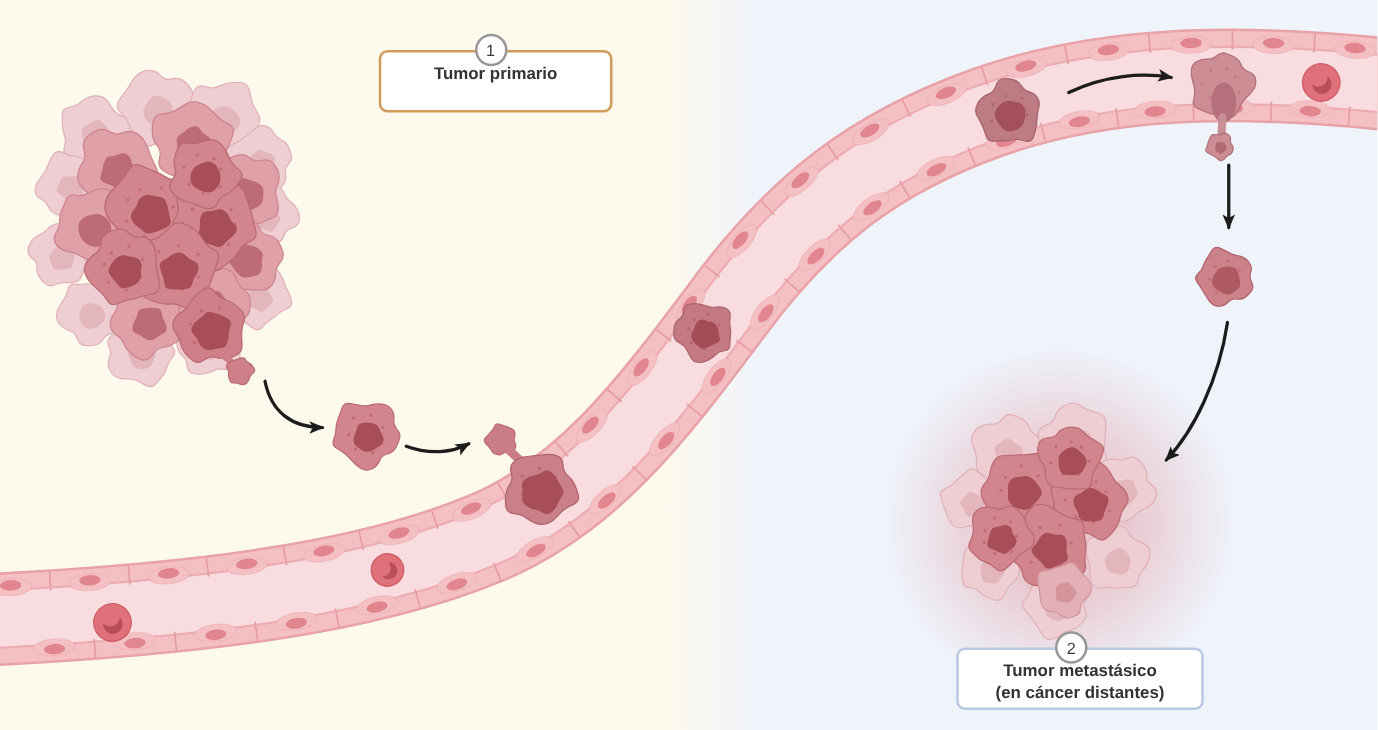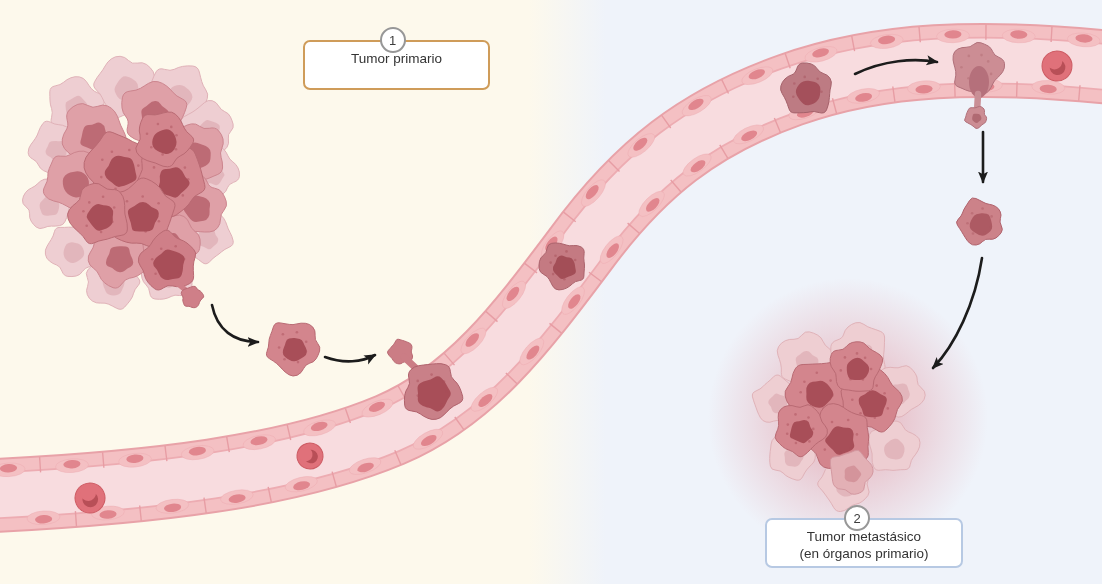--- a/index.html
+++ b/index.html
@@ -7,21 +7,21 @@
     position:relative;width:1102px;height:584px;overflow:hidden;
     background:linear-gradient(90deg,#fdf9ec 0%,#fdf9ec 48%,#eff3fa 55%,#eff3fa 100%);
     font-family:"Liberation Sans", sans-serif;
   }
   svg{position:absolute;left:0;top:0;}
   .callout{
     position:absolute;background:#ffffff;border-radius:7px;
     text-align:center;box-sizing:border-box;padding-top:8px;
     font-size:13.5px;line-height:17px;color:#333333;
   }
-  .callout .t1{font-weight:400;}
+  .callout .t1{font-weight:700;}
   .callout1{left:303px;top:40px;width:187px;height:50px;border:2px solid #cf9c59;}
   .callout2{left:765px;top:518px;width:198px;height:50px;border:2px solid #b7c9e3;}
   .num-badge{
     position:absolute;top:-15px;width:26px;height:26px;border-radius:50%;
     background:#ffffff;border:2px solid #979797;box-sizing:border-box;
     display:flex;align-items:center;justify-content:center;
     font-size:13px;color:#3c3c3c;
   }
   .callout1 .num-badge{left:calc(50% - 17px);}
   .callout2 .num-badge{left:calc(50% - 20px);}
@@ -523,15 +523,15 @@
       <span>1</span>
     </div>
     <div class="t1">Tumor primario</div>
   </div>
 
   <div class="callout callout2">
     <div class="num-badge">
       <span>2</span>
     </div>
     <div class="t1">Tumor metastásico</div>
-    <div class="t1">(en órganos primario)</div>
+    <div class="t1">(en cáncer distantes)</div>
   </div>
 </div>
 
 </body></html>

